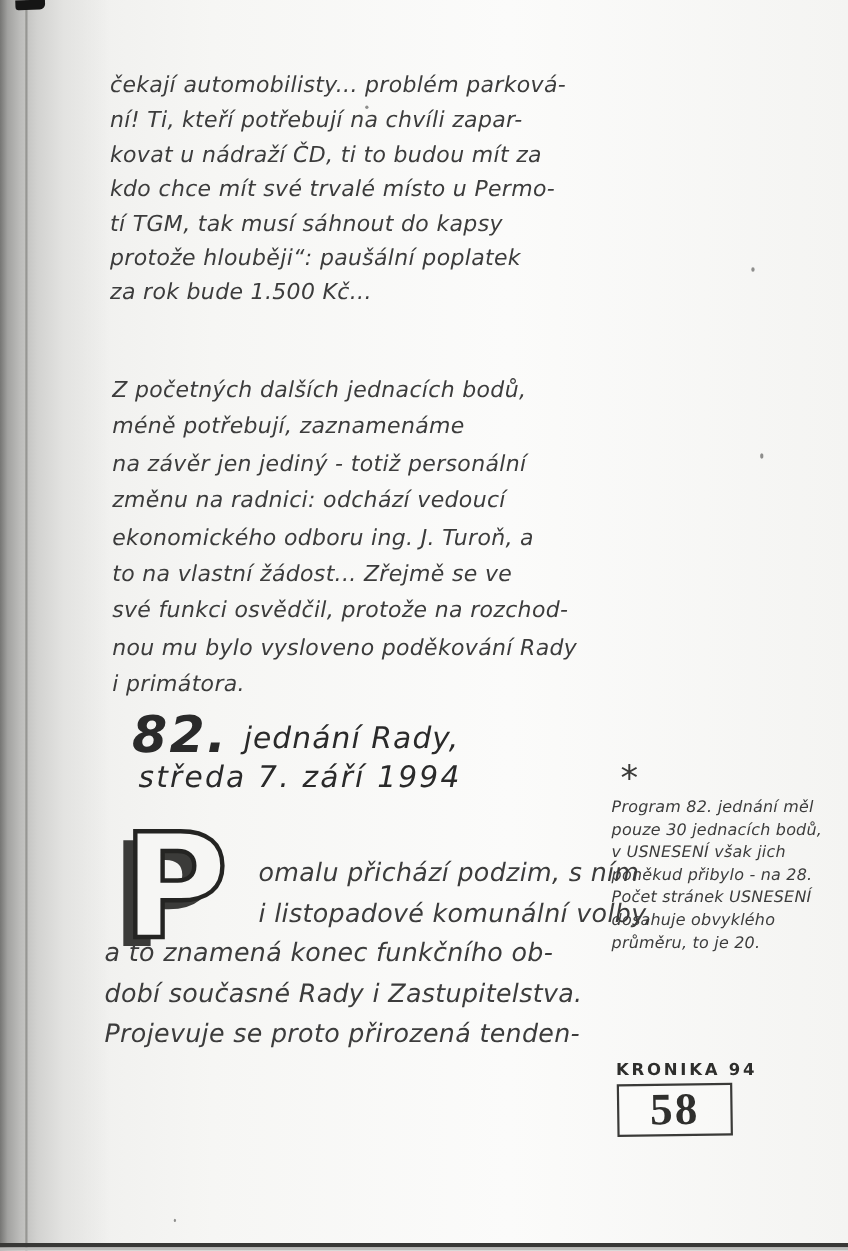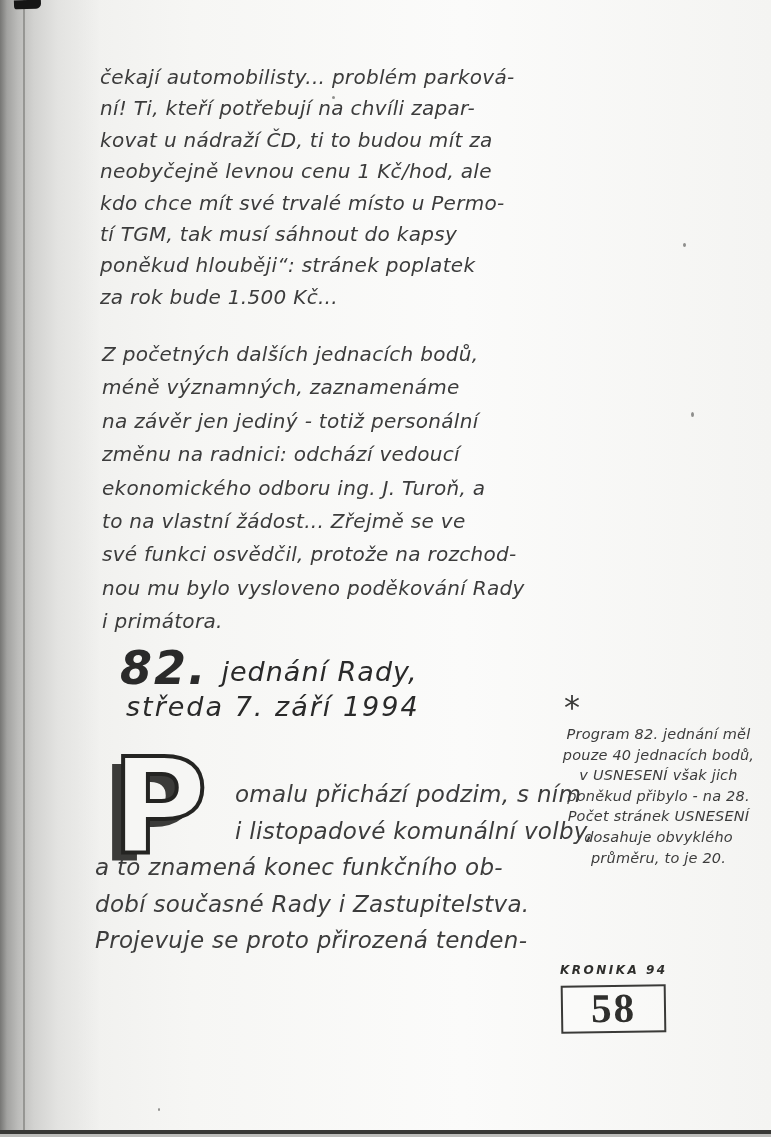--- a/index.html
+++ b/index.html
@@ -42,26 +42,26 @@
   .h-title{ font-style:italic; font-size:27px; line-height:30px; margin:8px 0 0 14px; letter-spacing:1px; }
   .h-date { font-style:italic; font-size:27px; line-height:30px; margin:2px 0 0 6px; letter-spacing:2px; }
 
   .dropcap-svg { position:absolute; left:86px; top:746px; }
 
   .para3 { position:absolute; left:95px; top:776px; font-size:23px; line-height:36.6px; }
   .para3 .indent { padding-left:140px; }
 
   .margin-note { position:absolute; left:556px; top:694px; width:205px; color:#333331; }
   .note-marker { font-size:32px; line-height:26px; font-style:italic; margin-left:8px; color:#3a3a38; }
-  .note-lines  { margin-top:4px; font-size:14.5px; line-height:20.6px; letter-spacing:0.2px;text-align:center; }
+  .note-lines  { margin-top:4px; font-size:14.5px; line-height:20.6px; letter-spacing:0.2px; }
   .note-lines div { white-space:nowrap; }
 
   .footer-label {
-    position:absolute; left:560px; top:963px; font-style:italic; font-weight:700;
-    font-size:12px; letter-spacing:2.5px; color:#2e2e2c;
+    position:absolute; left:560px; top:963px; font-weight:700;
+    font-size:15px; letter-spacing:2.5px; color:#2e2e2c;
   }
   .page-number-box {
     position:absolute; left:561px; top:985px; width:101px; height:44px;
     border:2.5px solid #3a3a38; transform:rotate(-0.8deg); background:rgba(255,255,255,0.25);
     display:flex; align-items:center; justify-content:center;
   }
   .page-number {
     font-family:Liberation Serif, serif; font-weight:700; font-size:41px;
     color:#2f2f2d; letter-spacing:2px; transform:translateY(-1px);
   }
@@ -78,30 +78,29 @@
   <div class="bottom-under"></div>
   <div class="speck" style="left:332px;top:96px;width:3px;height:3px;"></div>
   <div class="speck" style="left:683px;top:243px;width:3px;height:4px;"></div>
   <div class="speck" style="left:691px;top:412px;width:3px;height:5px;"></div>
   <div class="speck" style="left:158px;top:1108px;width:2px;height:3px;"></div>
 
   <div class="hand para1">
     <div>čekají automobilisty... problém parková-</div>
     <div>ní! Ti, kteří potřebují na chvíli zapar-</div>
     <div>kovat u nádraží ČD, ti to budou mít za</div>
-    <div>neobyčejně levnou cenu 1 Kč/hod, ale</div>
     <div>kdo chce mít své trvalé místo u Permo-</div>
     <div>tí TGM, tak musí sáhnout do kapsy</div>
-    <div>poněkud hlouběji“: stránek poplatek</div>
+    <div>protože hlouběji“: paušální poplatek</div>
     <div>za rok bude 1.500 Kč...</div>
   </div>
 
   <div class="hand para2">
     <div>Z početných dalších jednacích bodů,</div>
-    <div>méně významných, zaznamenáme</div>
+    <div>méně potřebují, zaznamenáme</div>
     <div>na závěr jen jediný - totiž personální</div>
     <div>změnu na radnici: odchází vedoucí</div>
     <div>ekonomického odboru ing. J. Turoň, a</div>
     <div>to na vlastní žádost... Zřejmě se ve</div>
     <div>své funkci osvědčil, protože na rozchod-</div>
     <div>nou mu bylo vysloveno poděkování Rady</div>
     <div>i primátora.</div>
   </div>
 
   <div class="heading">
@@ -122,21 +121,21 @@
     <div class="indent">i listopadové komunální volby,</div>
     <div>a to znamená konec funkčního ob-</div>
     <div>dobí současné Rady i Zastupitelstva.</div>
     <div>Projevuje se proto přirozená tenden-</div>
   </div>
 
   <div class="margin-note">
     <div class="note-marker">*</div>
     <div class="note-lines hand">
       <div>Program 82. jednání měl</div>
-      <div>pouze 40 jednacích bodů,</div>
+      <div>pouze 30 jednacích bodů,</div>
       <div>v USNESENÍ však jich</div>
       <div>poněkud přibylo - na 28.</div>
       <div>Počet stránek USNESENÍ</div>
       <div>dosahuje obvyklého</div>
       <div>průměru, to je 20.</div>
     </div>
   </div>
 
   <div class="footer-label">KRONIKA 94</div>
   <div class="page-number-box">

